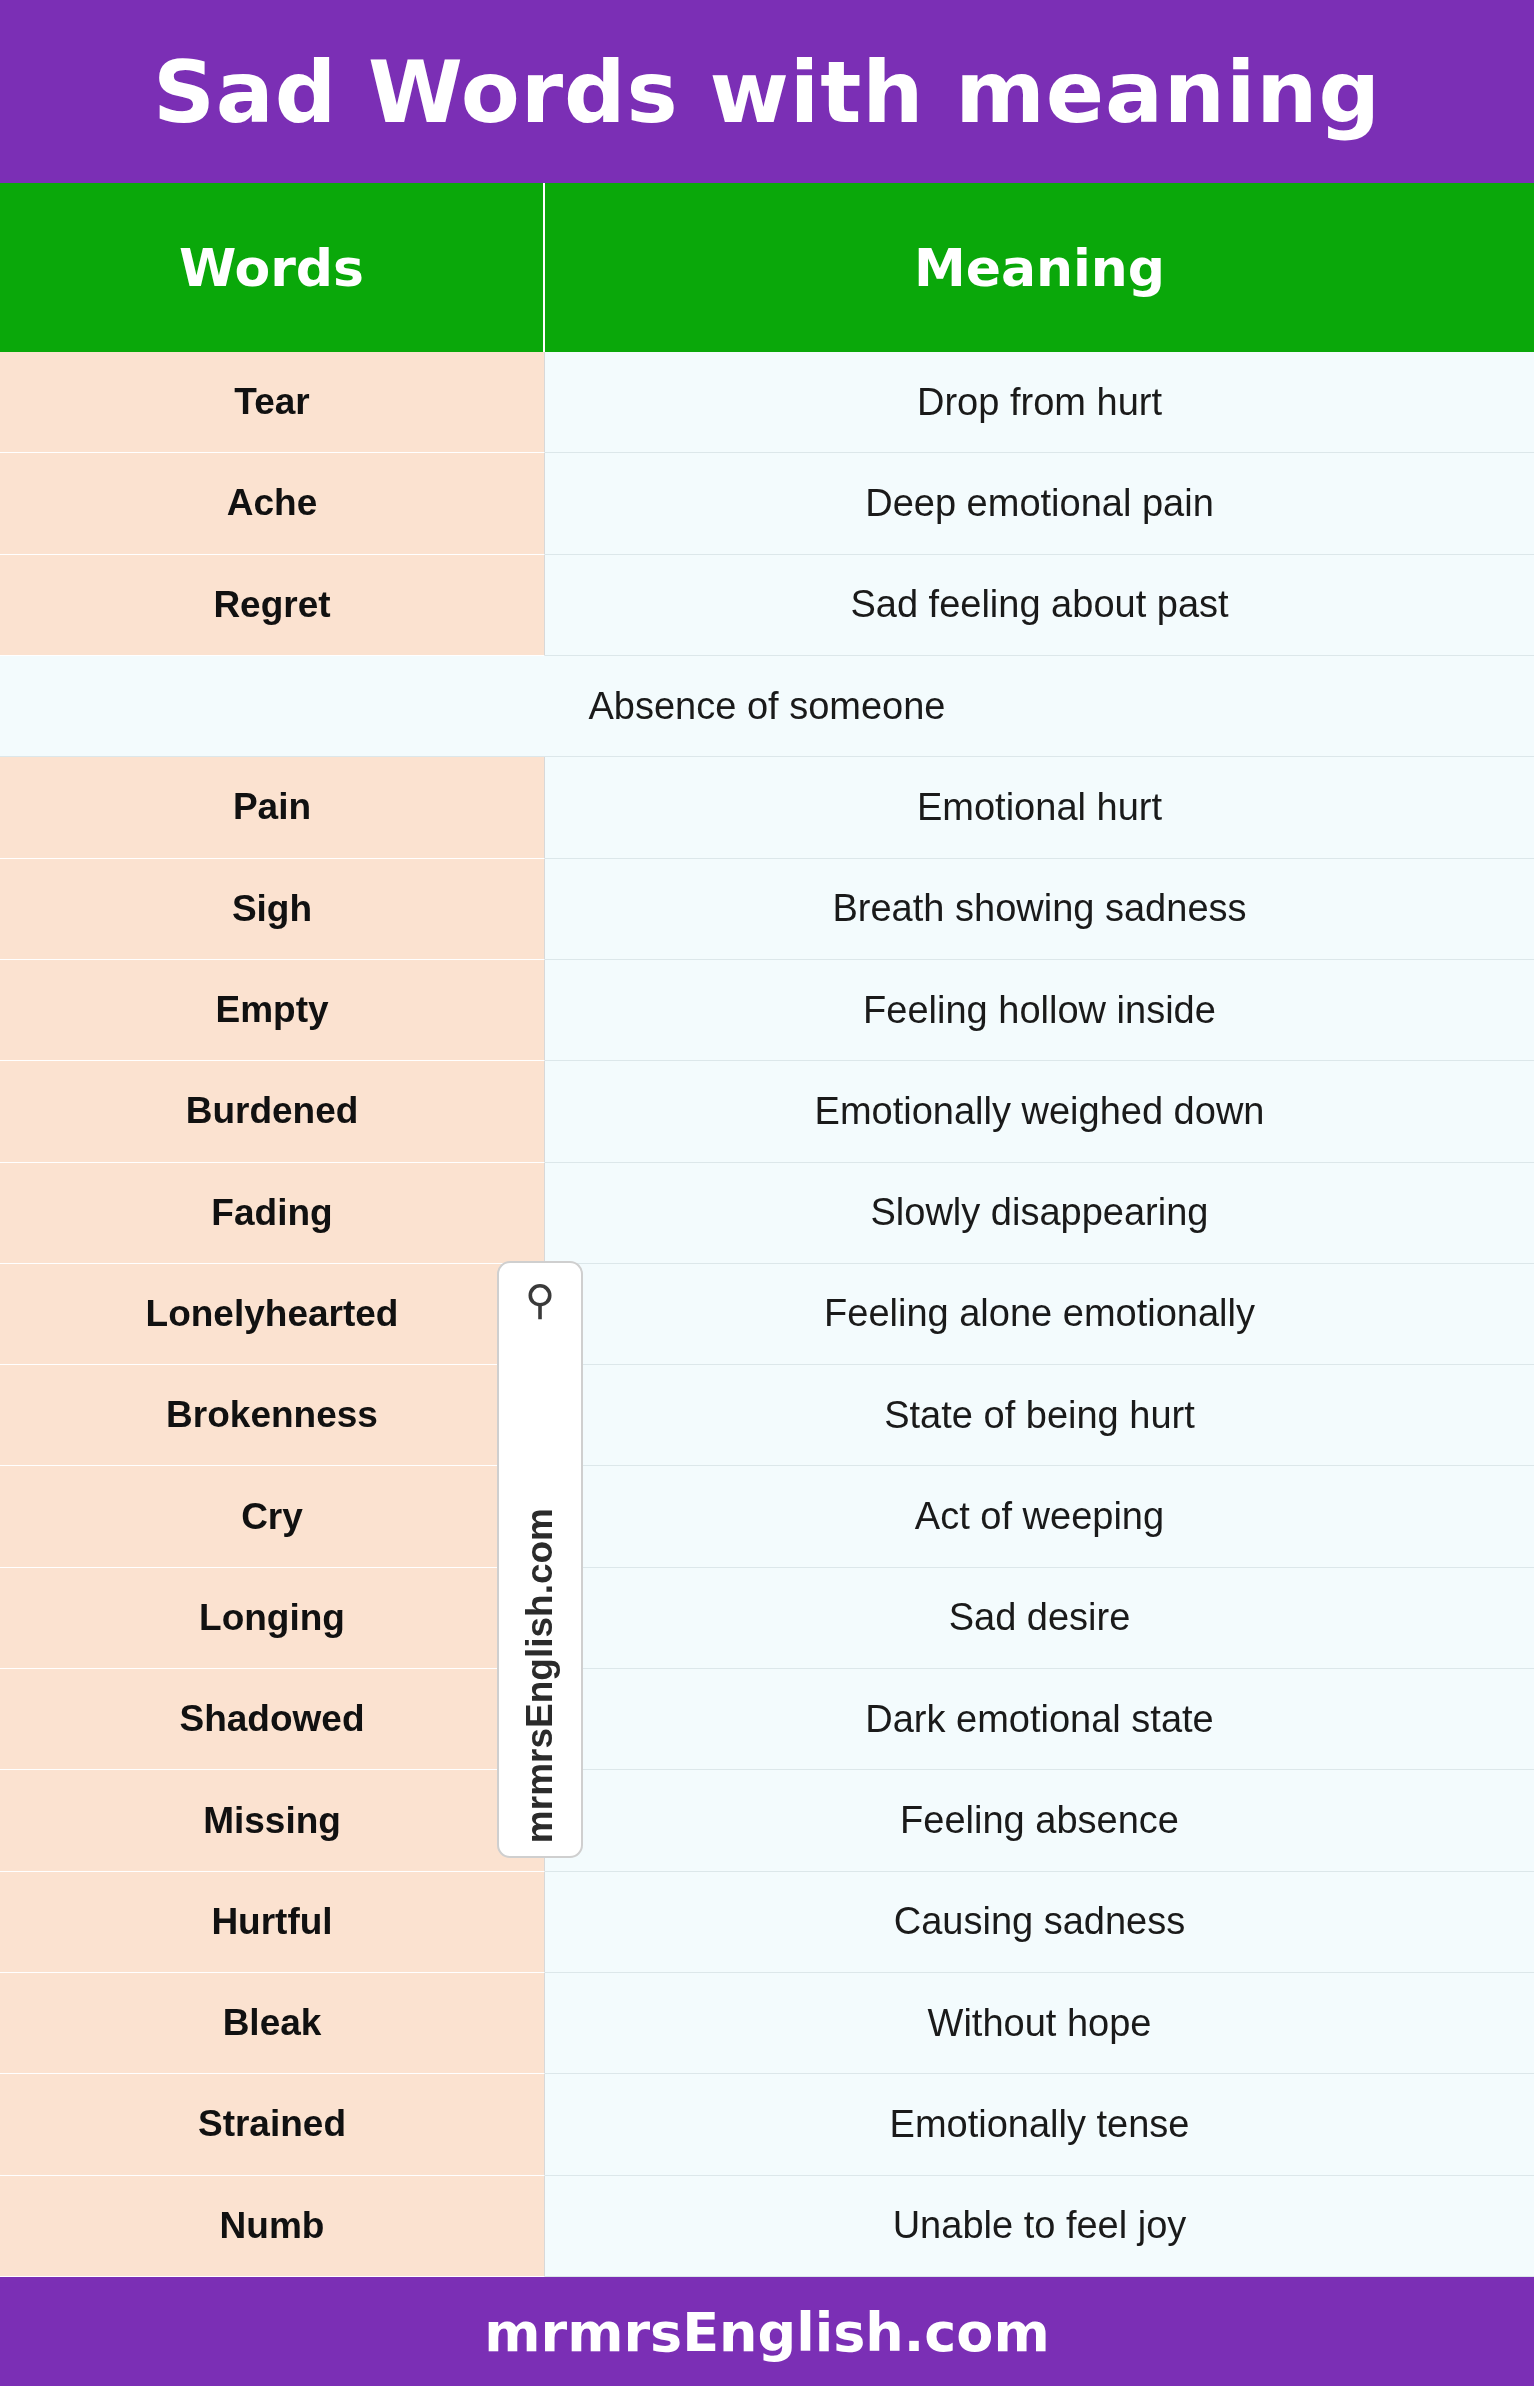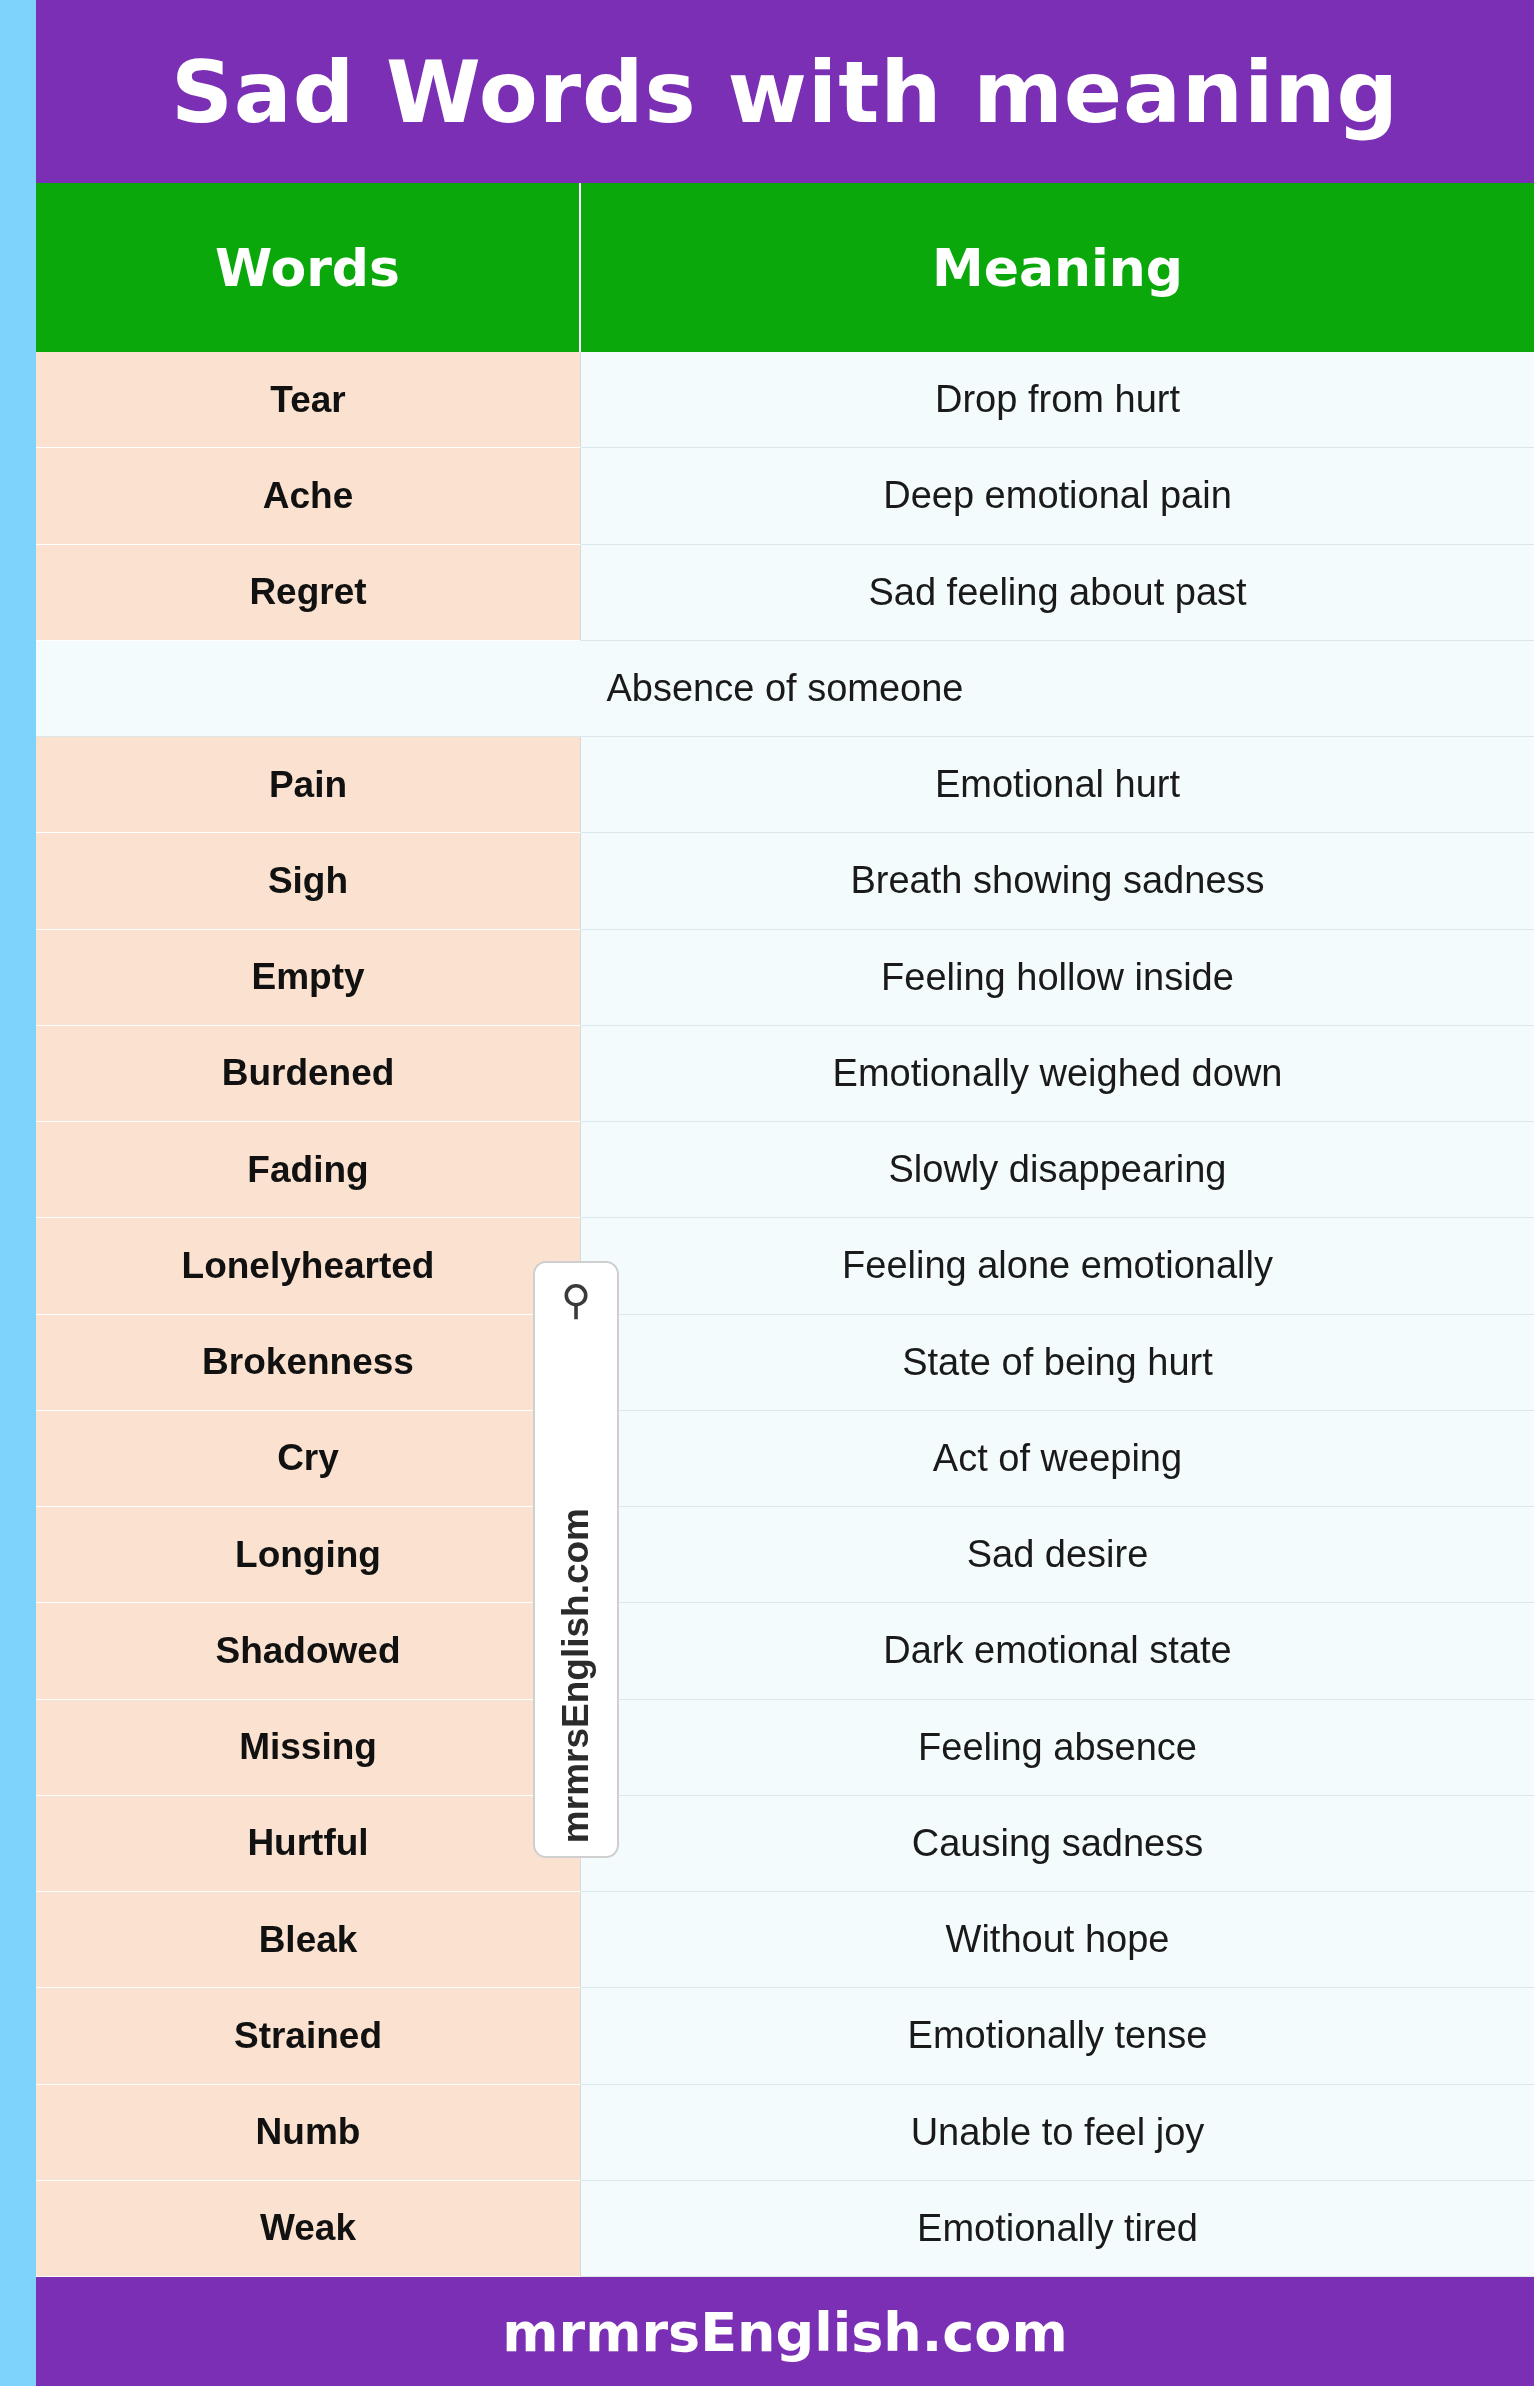--- a/index.html
+++ b/index.html
@@ -14,21 +14,20 @@
     overflow: hidden;
   }
   .poster {
     position: relative;
     width: 1534px;
     height: 2387px;
     box-sizing: border-box;
     display: flex;
     flex-direction: column;
     background: #7dd3fc;
-    padding-left: 36px;
   }
   
   .title-bar {
     background: #7b2fb5;
     height: 183px;
     display: flex;
     align-items: center;
     justify-content: center;
     flex: 0 0 auto;
   }
@@ -241,24 +240,20 @@
         <div class="cell cell-meaning col-meaning">Without hope</div>
       </div>
       <div class="row">
         <div class="cell cell-word col-word">Strained</div>
         <div class="cell cell-meaning col-meaning">Emotionally tense</div>
       </div>
       <div class="row">
         <div class="cell cell-word col-word">Numb</div>
         <div class="cell cell-meaning col-meaning">Unable to feel joy</div>
       </div>
-      <div class="row">
-        <div class="cell cell-word col-word">Weak</div>
-        <div class="cell cell-meaning col-meaning">Emotionally tired</div>
-      </div>
       <div class="watermark">
       <div class="watermark-icon">⚲</div>
       <div class="watermark-text">mrmrsEnglish.com</div>
     </div>
   </div>
 
   <div class="footer-bar">
     <div class="footer-text">mrmrsEnglish.com</div>
   </div>
 

